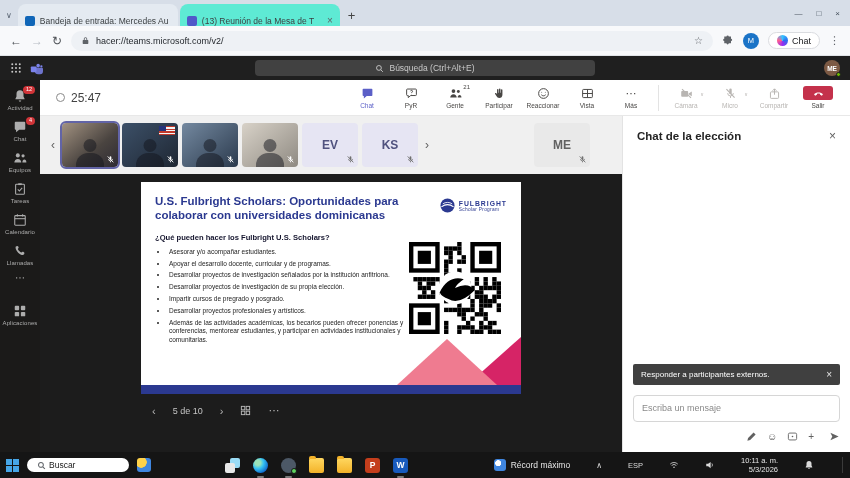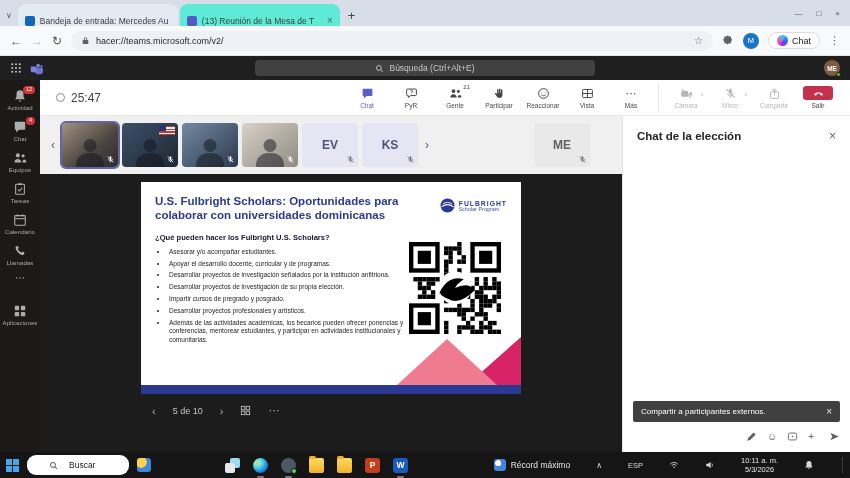--- a/index.html
+++ b/index.html
@@ -125,21 +125,21 @@
   .cp-banner .x{color:#e6e6e6;font-size:10px}
   .compose{margin-top:10px;border:1px solid #d6d6d6;border-radius:4px;padding:7px 8px;font-size:9px;color:#8a8a8a;height:27px}
   .compose-icons{display:flex;align-items:center;gap:10px;justify-content:flex-end;margin-top:9px;color:#616161;font-size:10px}
   .compose-icons svg{width:11px;height:11px}
   .send-ic{margin-left:5px}
 
   
   .taskbar{height:26px;background:#151515;display:flex;align-items:center;padding:0 6px;gap:8px;flex:0 0 auto}
   .start{width:13px;height:13px;display:grid;grid-template-columns:6px 6px;gap:1px}
   .start i{background:#46a6e8;width:6px;height:6px;display:block}
-  .tb-search{height:20px;border-radius:9px;background:#fff;display:flex;align-items:center;gap:11px;padding:0 22px;width:102px;color:#202020;font-size:8.5px}
+  .tb-search{height:14px;border-radius:9px;background:#fff;display:flex;align-items:center;gap:3px;padding:0 10px;width:102px;color:#202020;font-size:8.5px}
   .tb-search svg{width:9px;height:9px;color:#5f6368}
   .widget-ic{width:14px;height:14px;border-radius:3px;background:radial-gradient(circle at 30% 30%,#ffd24a 0 38%,#3f86e0 42%)}
   .tk-icons{display:flex;align-items:center;gap:13px;margin-left:66px}
   .tk{width:15px;height:15px;position:relative}
   .tk .under{position:absolute;bottom:-5px;left:4px;right:4px;height:2px;border-radius:1px;background:#7a7a7a}
   .taskview{background:transparent}
   .taskview i{position:absolute;width:10px;height:10px;border-radius:2px}
   .taskview .a{left:0;bottom:0;background:#e8e8e8}
   .taskview .b{right:0;top:0;background:#9adbf5}
   .edge{border-radius:50%;background:radial-gradient(circle at 32% 32%,#9be3b7 0 18%,#36c3f2 40%,#0d62c9 78%)}
@@ -149,21 +149,21 @@
   .folder::before{content:"";position:absolute;top:-2px;left:0;width:7px;height:3px;background:#f3b229;border-radius:2px 2px 0 0}
   .tk-letter{display:flex;align-items:center;justify-content:center;color:#fff;font-weight:bold;font-size:8.5px;border-radius:3px}
   .ppt{background:#c43e1c}
   .word{background:#185abd}
   .tray{margin-left:auto;display:flex;align-items:center;gap:26px;color:#dadada}
   .tray-widget{display:flex;align-items:center;gap:5px;font-size:8.5px;color:#e6e6e6}
   .tray-widget-ic{width:12px;height:12px;border-radius:3px;background:radial-gradient(circle at 35% 35%,#fff 0 25%,#3f86e0 30%)}
   .tray-chev{font-size:8px}
   .tray-lang{font-size:7.5px}
   .tray svg{width:10px;height:10px}
-  .clock{text-align:center;font-size:7.5px;line-height:1.25;color:#e6e6e6}
+  .clock{text-align:right;font-size:7.5px;line-height:1.25;color:#e6e6e6}
   .desk-sliver{width:2px;height:16px;border-left:1px solid #3a3a3a;margin-left:2px}
 </style>
 </head>
 <body>
 
 <div class="screen">
 
   <div class="tabstrip">
     <span class="tab-actions">∨</span>
     <div class="tab inactive">
@@ -663,22 +663,25 @@
           </div>
 
           <div class="chatpanel">
             <div class="cp-header">
               <span class="cp-title">Chat de la elección</span>
               <span class="cp-close">×</span>
             </div>
             <div class="cp-body"></div>
             <div class="cp-footer">
               <div class="cp-banner">
-                <span>Compartir a participantes externos.</span>
+                <span>Responder a participantes externos.</span>
                 <span class="x">×</span>
+              </div>
+              <div class="compose">
+                <span>Escriba un mensaje</span>
               </div>
               <div class="compose-icons">
                 <svg viewBox="0 0 16 16" fill="currentColor">
                     <path d="M2 14l1-4 8-8 3 3-8 8zM11.8 2.8l1.4 1.4"></path>
                   </svg>
                 <span>☺</span>
                 <svg viewBox="0 0 16 16" fill="none" stroke="currentColor" stroke-width="1.3">
                     <rect x="2" y="3" width="12" height="10" rx="2"></rect>
                     <circle cx="8" cy="8" r="1.2" fill="currentColor" stroke="none"></circle>
                   </svg>

